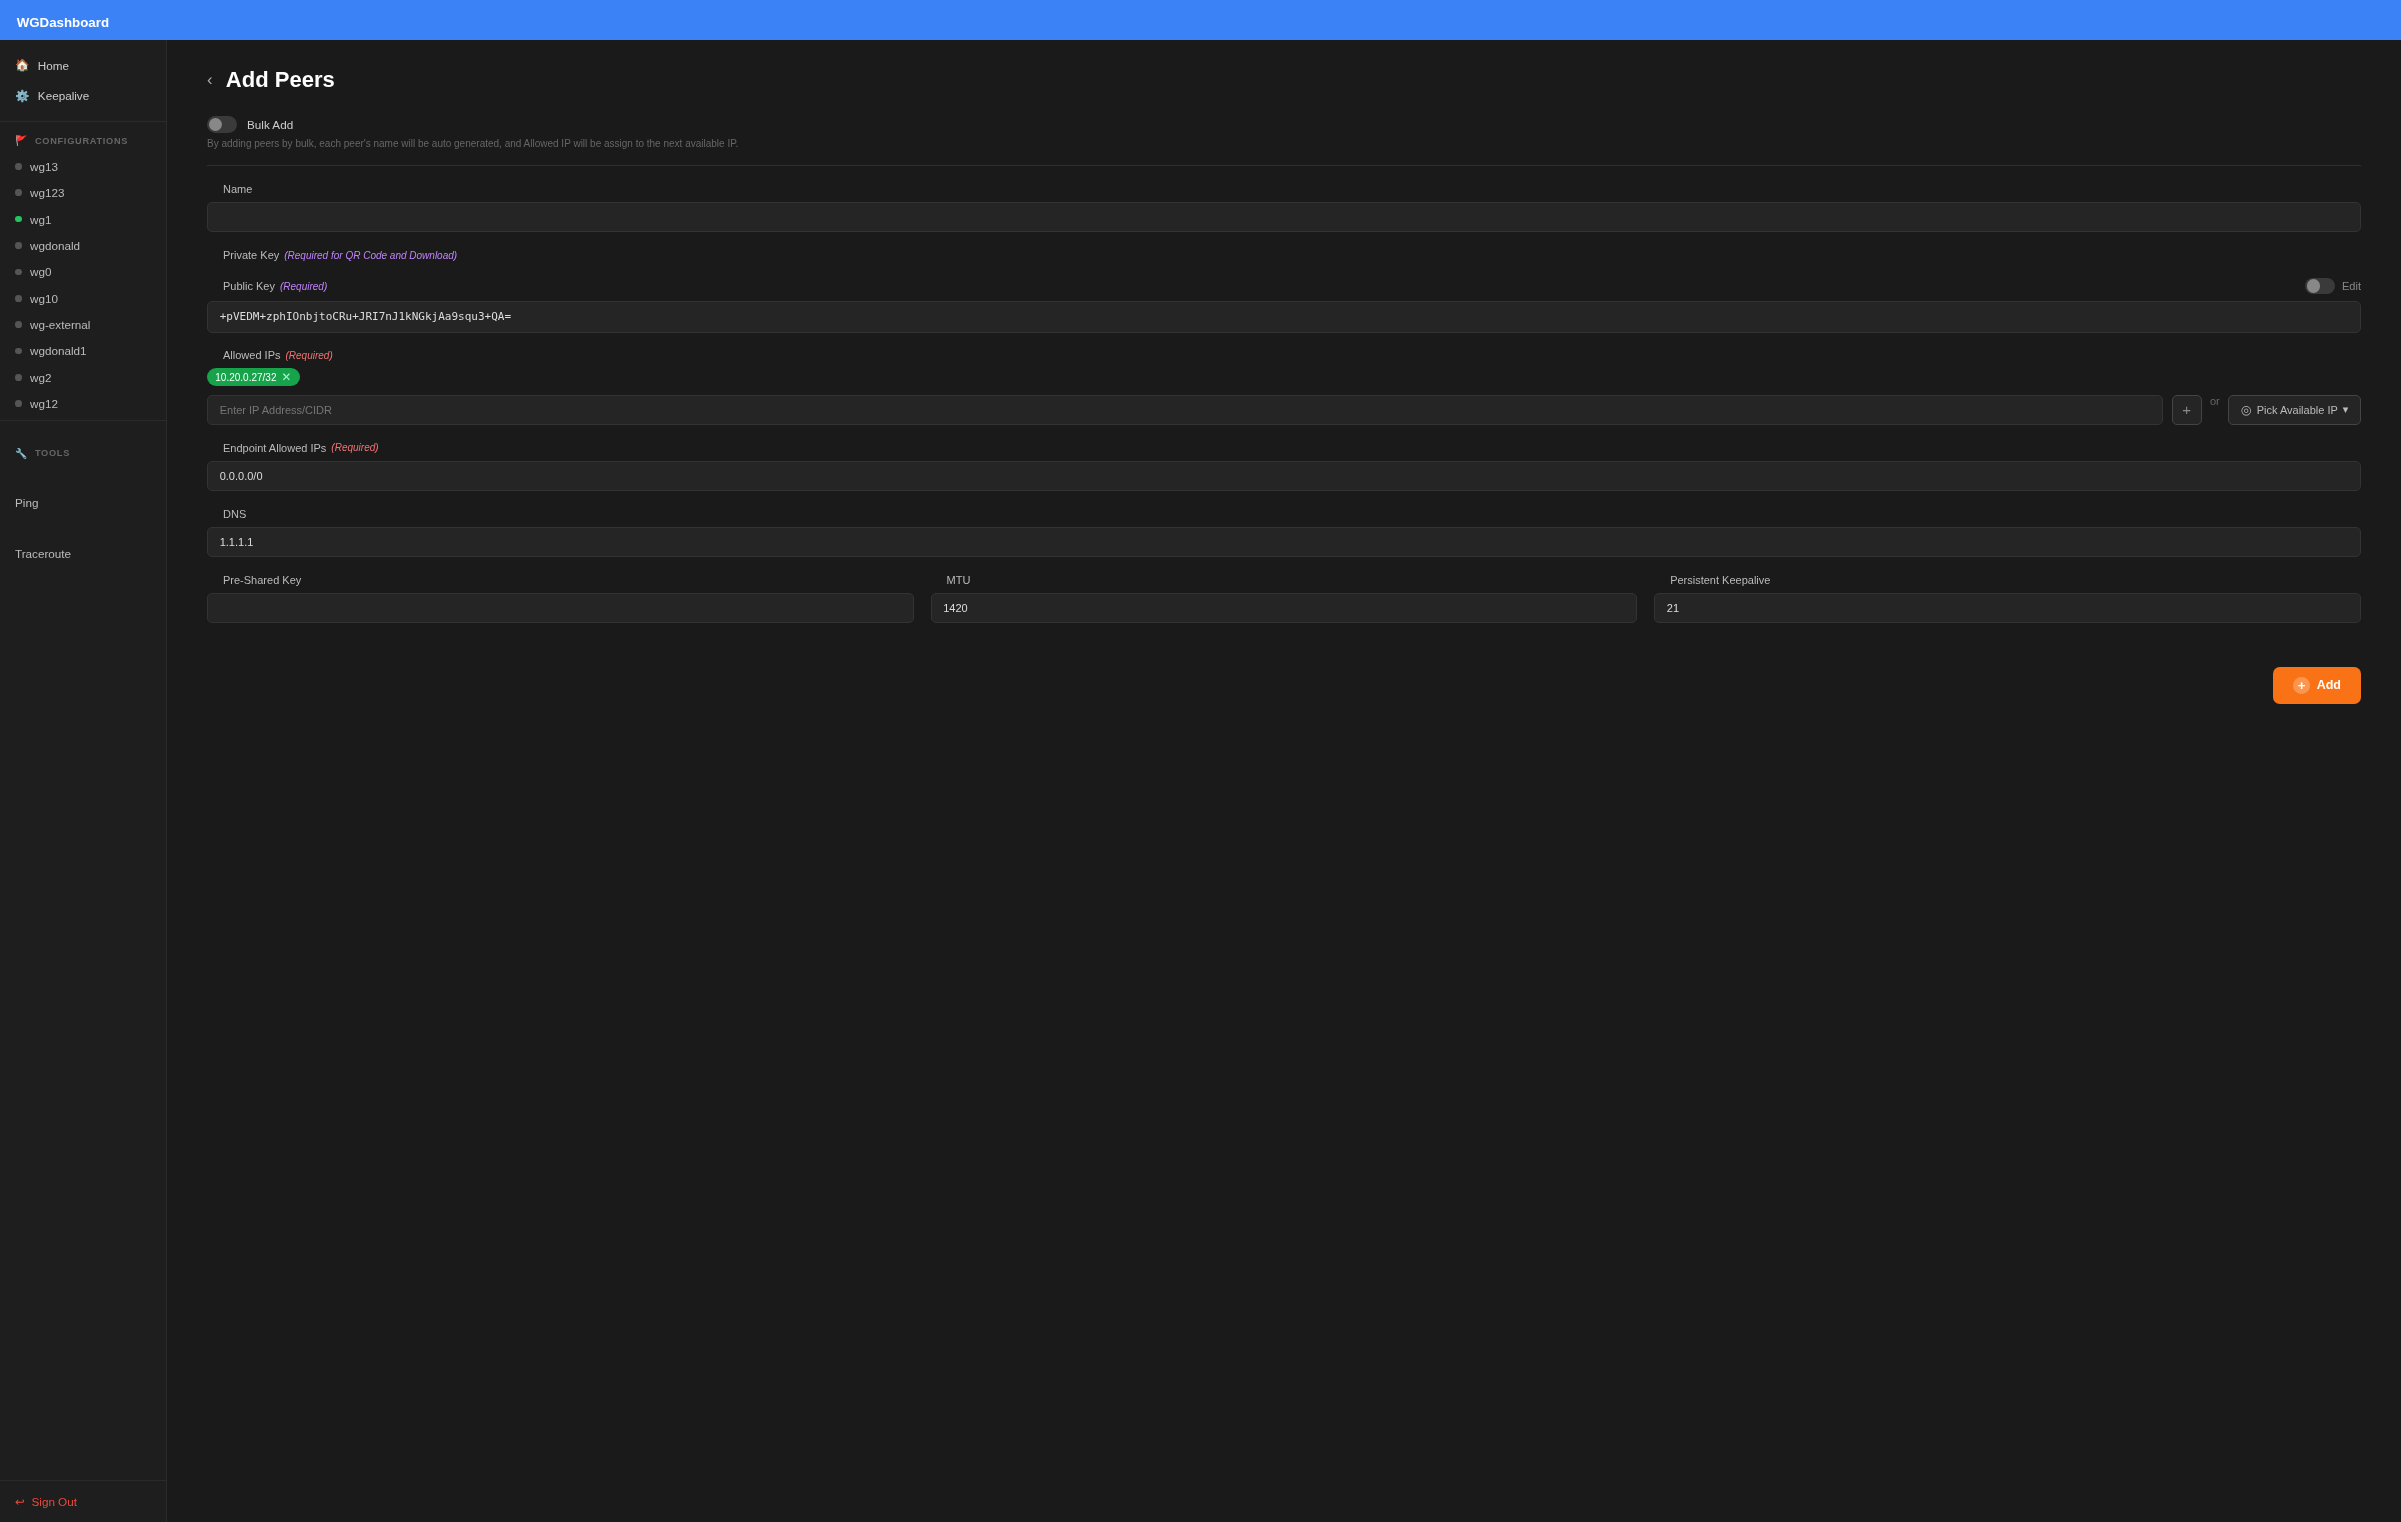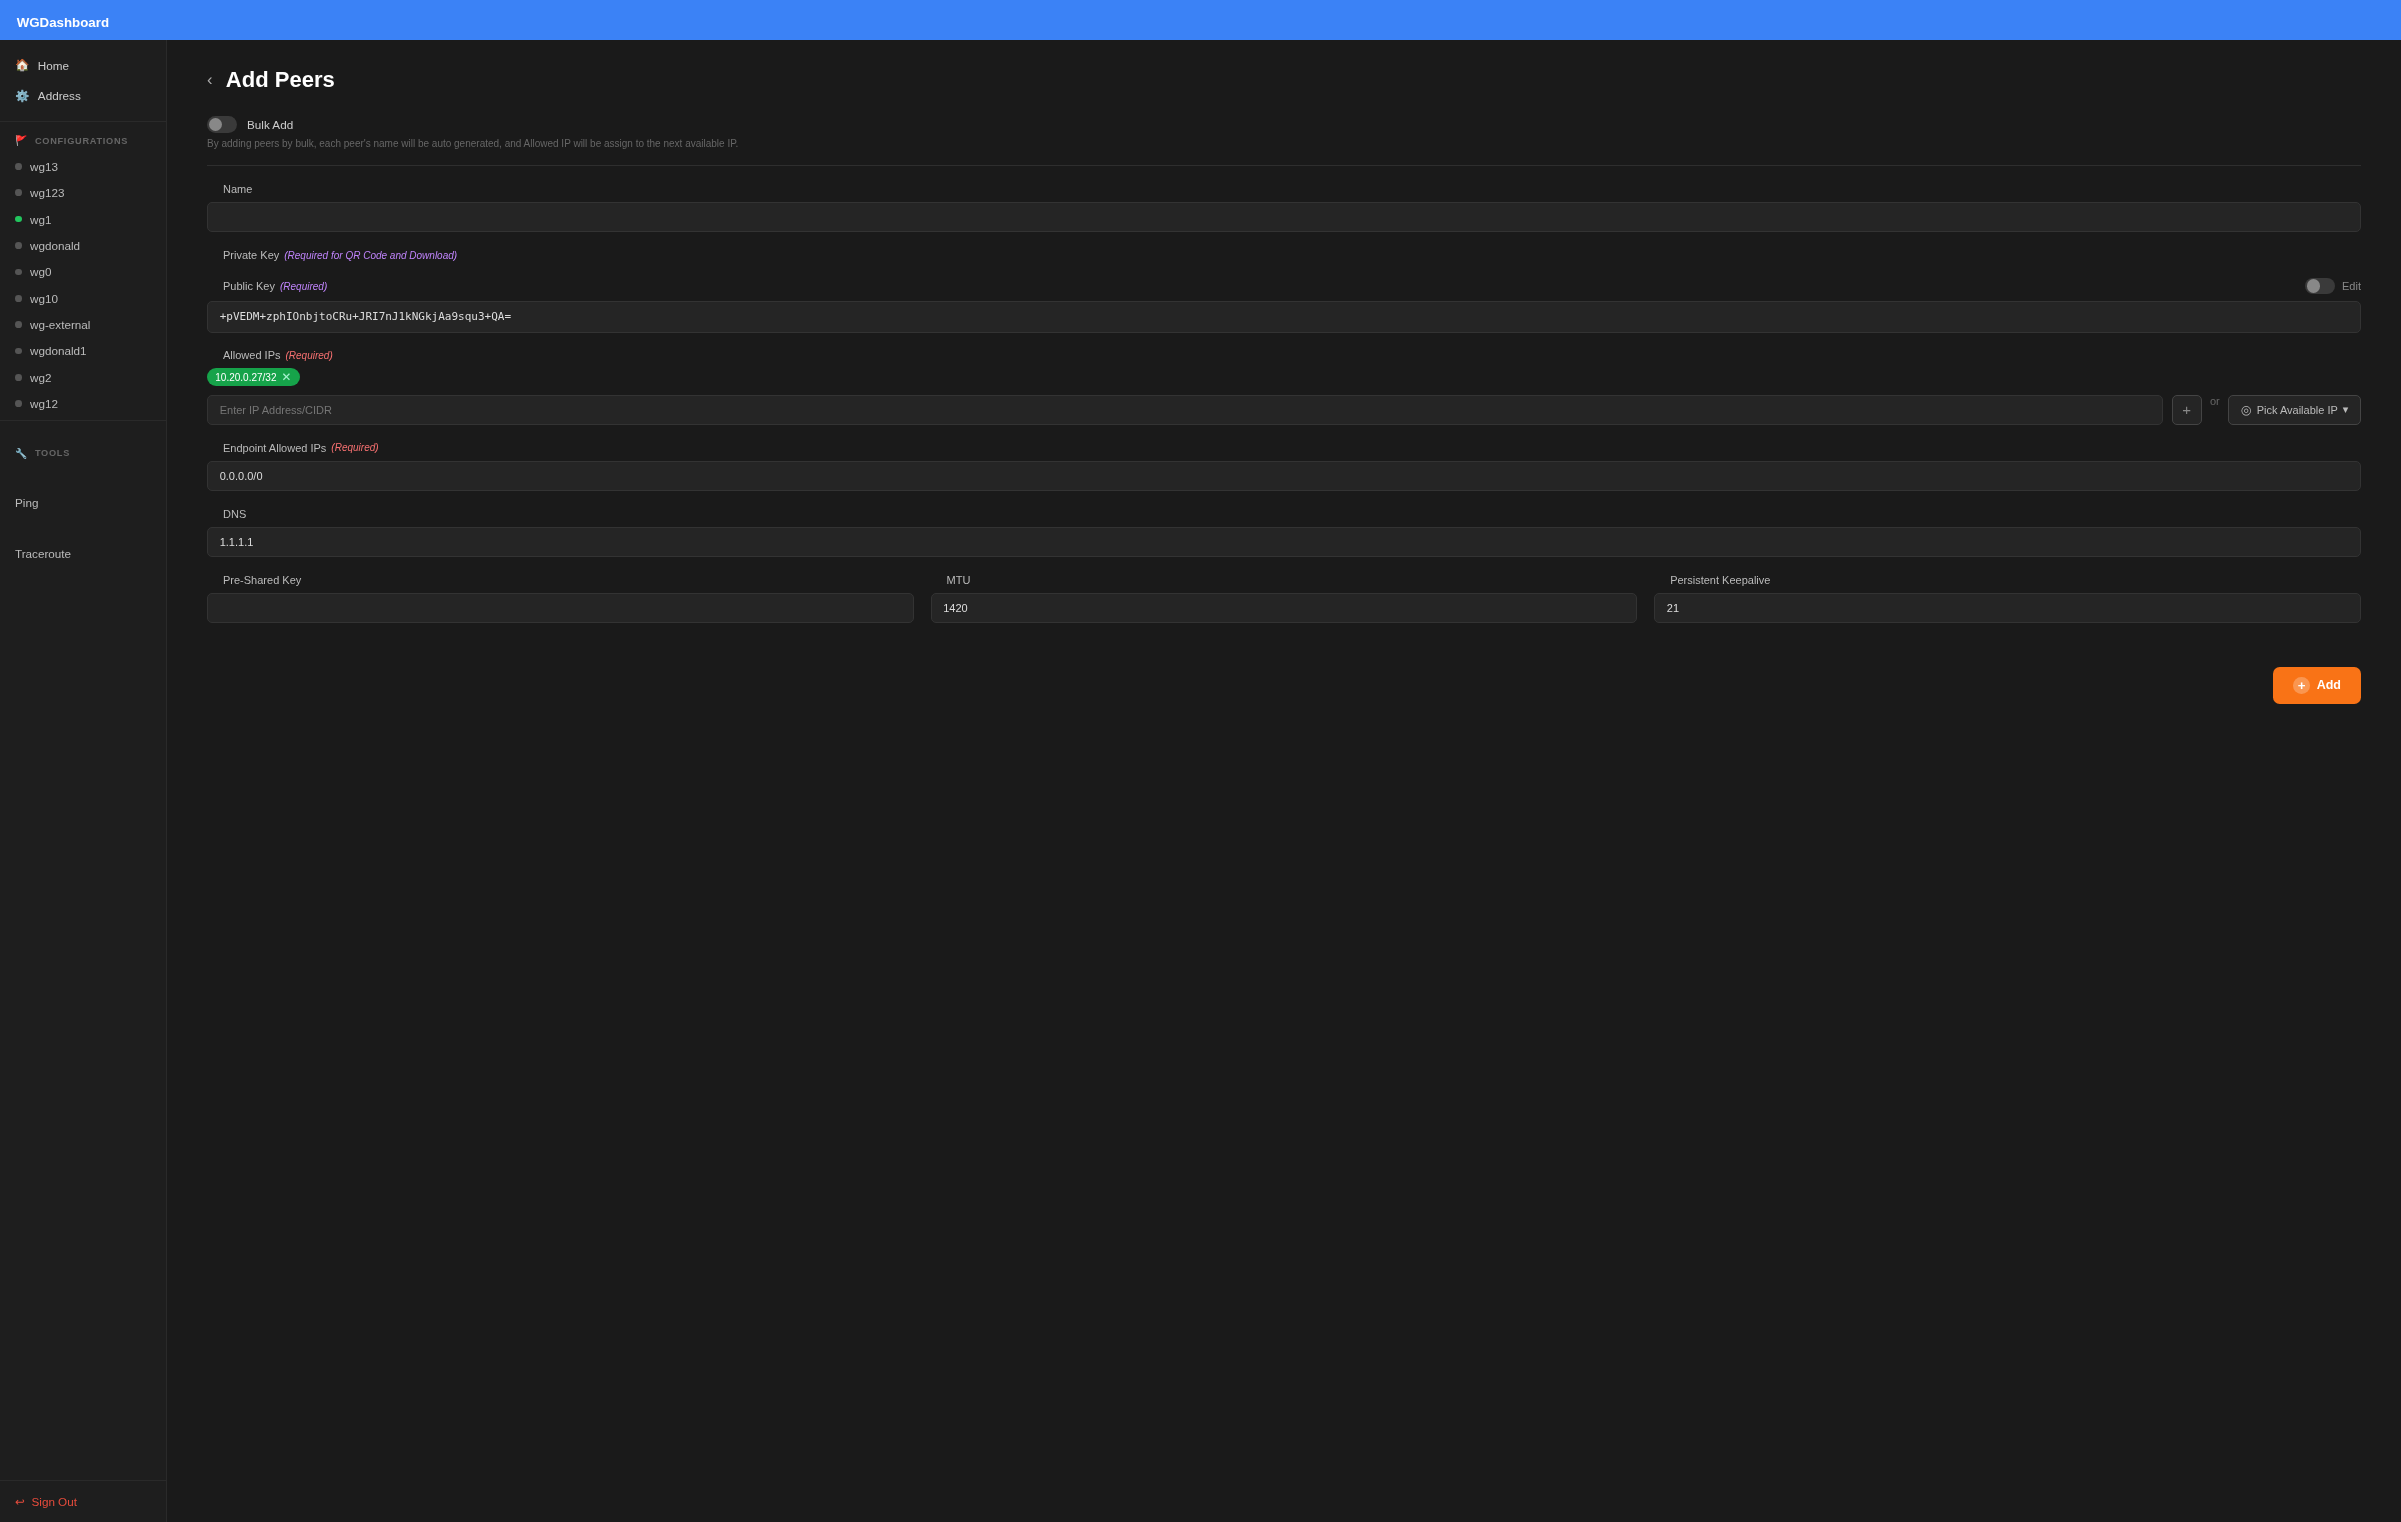--- a/index.html
+++ b/index.html
@@ -388,21 +388,21 @@
 <div class="layout">
 
   <nav class="sidebar">
     <div class="sidebar-nav">
       <div class="sidebar-nav-item">
         <span class="sidebar-nav-icon">🏠</span>
         <span>Home</span>
       </div>
       <div class="sidebar-nav-item">
         <span class="sidebar-nav-icon">⚙️</span>
-        <span>Address</span>
+        <span>Keepalive</span>
       </div>
     </div>
 
     <div>
       <div class="sidebar-section-label">
         <span class="sidebar-section-icon">🚩</span>
         <span>CONFIGURATIONS</span>
       </div>
 
       <div id="config-list">

